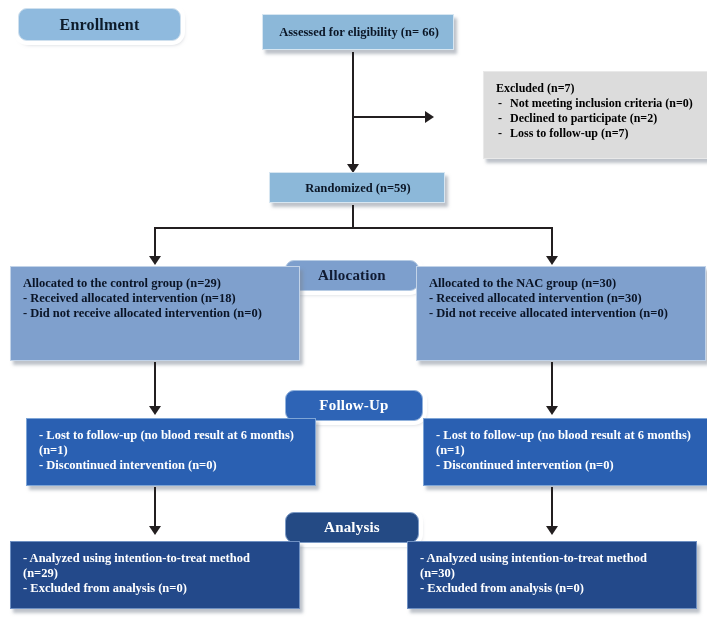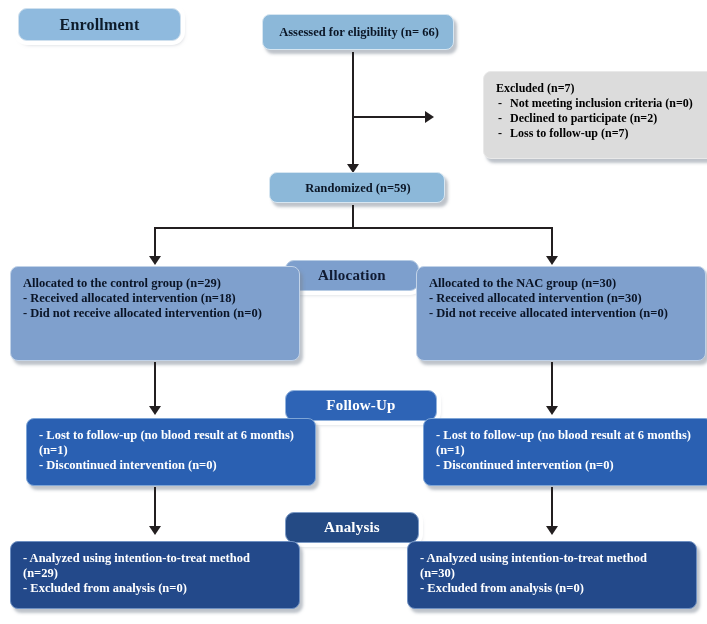--- a/index.html
+++ b/index.html
@@ -57,21 +57,20 @@
     border: 1px solid #7d9bc6;
   }
 
   
   .rect {
     position: absolute;
     box-sizing: border-box;
     padding: 9px 10px 8px 12px;
     font-weight: bold;
     box-shadow: 3px 4px 3px rgba(125,135,150,.5);
-    border-radius: 8px;
   }
   .rect-light {
     background: #8cb8d9;
     color: #0b1626;
     border: 1px solid #d7e6f1;
     font-size: 12.5px;
   }
   .rect-grey {
     background: #dcdcdc;
     color: #000000;
@@ -194,21 +193,21 @@
     <span class="ln">Allocated to the NAC group (n=30)</span>
     <span class="ln">- Received allocated intervention (n=30)</span>
     <span class="ln">- Did not receive allocated intervention (n=0)</span>
   </div>
 
   <div class="vline" style="left:154px; top:362px; height:47px;"></div>
   <div class="arrow-down" style="left:149px; top:406px;"></div>
   <div class="vline" style="left:551px; top:362px; height:47px;"></div>
   <div class="arrow-down" style="left:546px; top:406px;"></div>
 
-  <div class="pill pill-follow" style="left:285px; top:390px; width:152px; height:31px;">
+  <div class="pill pill-follow" style="left:285px; top:390px; width:138px; height:31px;">
     <span>Follow-Up</span>
   </div>
 
   <div class="rect rect-blue" style="left:10px; top:418px; width:290px; height:68px;">
     <span class="ln">- Lost to follow-up (no blood result at 6 months)</span>
     <span class="ln">(n=1)</span>
     <span class="ln">- Discontinued intervention (n=0)</span>
   </div>
 
   <div class="rect rect-blue" style="left:407px; top:418px; width:290px; height:68px;">

